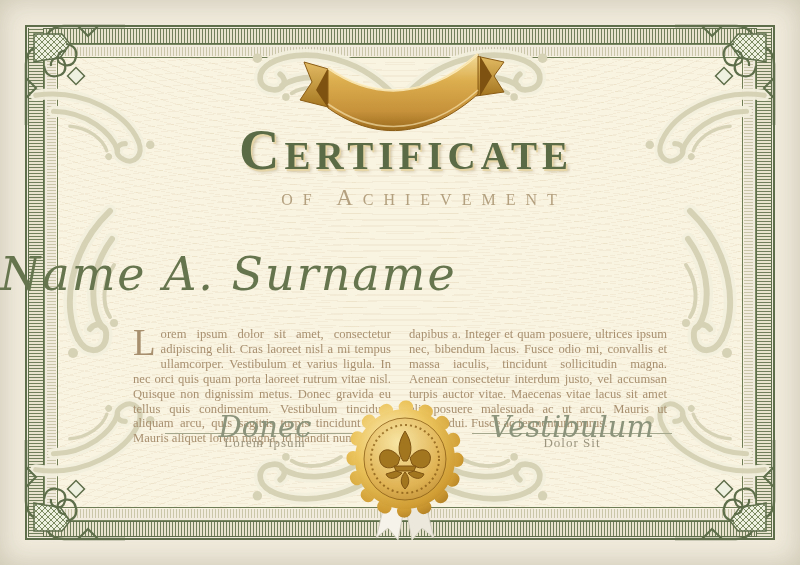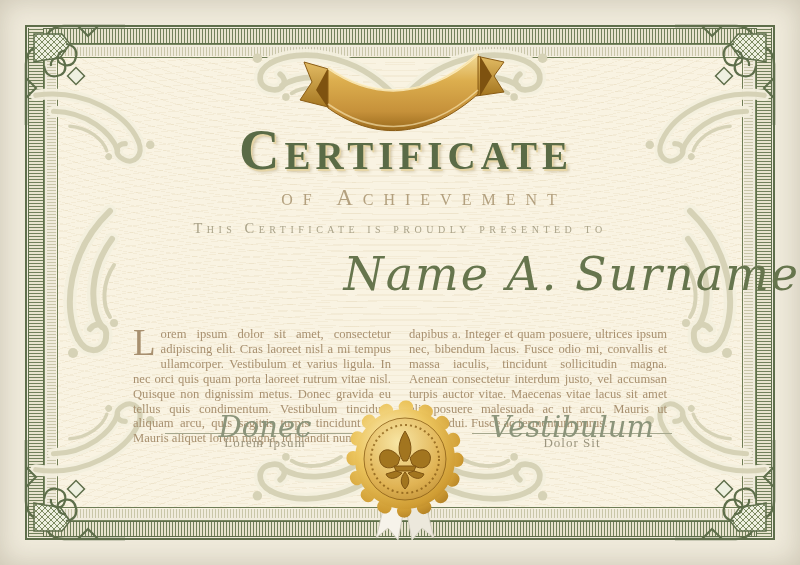--- a/index.html
+++ b/index.html
@@ -42,21 +42,21 @@
   }
   .subtitle{
     position:absolute;top:185px;left:0;right:0;text-align:center;
     font-variant:small-caps;font-size:23px;letter-spacing:10px;color:#b3a07e;padding-left:48px;
   }
   .presented{
     position:absolute;top:220px;left:0;right:0;text-align:center;
     font-variant:small-caps;font-size:14.5px;letter-spacing:4.5px;color:#a9a288;
   }
   .name{
-    position:absolute;top:247px;left:0;right:0;text-align:right;
+    position:absolute;top:247px;left:0;right:0;text-align:left;
     font-style:italic;font-size:46px;color:#66754d;letter-spacing:2px;
     font-family:"DejaVu Serif", cursive;
   }
   .col{
     position:absolute;top:327px;width:258px;
     font-size:12.6px;line-height:14.9px;text-align:justify;color:#a8906f;
   }
   .col.left{left:133px;}
   .col.right{left:409px;}
   .col p{margin:0;}
@@ -172,21 +172,20 @@
     <path d="M40,24 L40,64 L28,46 Z" fill="#7e5210"></path>
     <path d="M192,12 L192,52 L204,32 Z" fill="#7e5210"></path>
     <path d="M40,24 C77,50 112,52 147,38 C164,31 180,19 190,10
              L190,50 C180,59 164,71 147,78 C112,92 77,90 40,64 Z" fill="url(#gBand)" stroke="#8a5c14" stroke-width="1"></path>
     <path d="M40,24 C77,50 112,52 147,38 C164,31 180,19 190,10" fill="none" stroke="#ffeebc" stroke-width="2.4" opacity="0.9"></path>
     <path d="M40,60 C77,86 112,88 147,74 C164,67 180,55 190,46" fill="none" stroke="#ffeebc" stroke-width="1.6" opacity="0.6"></path>
   </svg>
 
   <div class="title">Certificate</div>
   <div class="subtitle">of Achievement</div>
-  <div class="presented">This Certificate is proudly presented to</div>
   <div class="name">Name A. Surname</div>
 
   <div class="col left">
     <p>
       <span class="dropcap">L</span><span>orem ipsum dolor sit amet, consectetur adipiscing elit. Cras laoreet nisl a mi tempus ullamcorper. Vestibulum et varius ligula. In nec orci quis quam porta laoreet rutrum vitae nisl. Quisque non dignissim metus. Donec gravida eu tellus quis condimentum. Vestibulum tincidunt aliquam arcu, quis sagittis turpis tincidunt quis. Mauris aliquet lorem magna, id blandit nunc</span>
     </p>
   </div>
   <div class="col right">
     <p><span>dapibus a. Integer et quam posuere, ultrices ipsum nec, bibendum lacus. Fusce odio mi, convallis et massa iaculis, tincidunt sollicitudin magna. Aenean consectetur interdum justo, vel accumsan turpis auctor vitae. Maecenas vitae lacus sit amet elit posuere malesuada ac ut arcu. Mauris ut tempus dui. Fusce ac fermentum purus.</span></p>
   </div>

